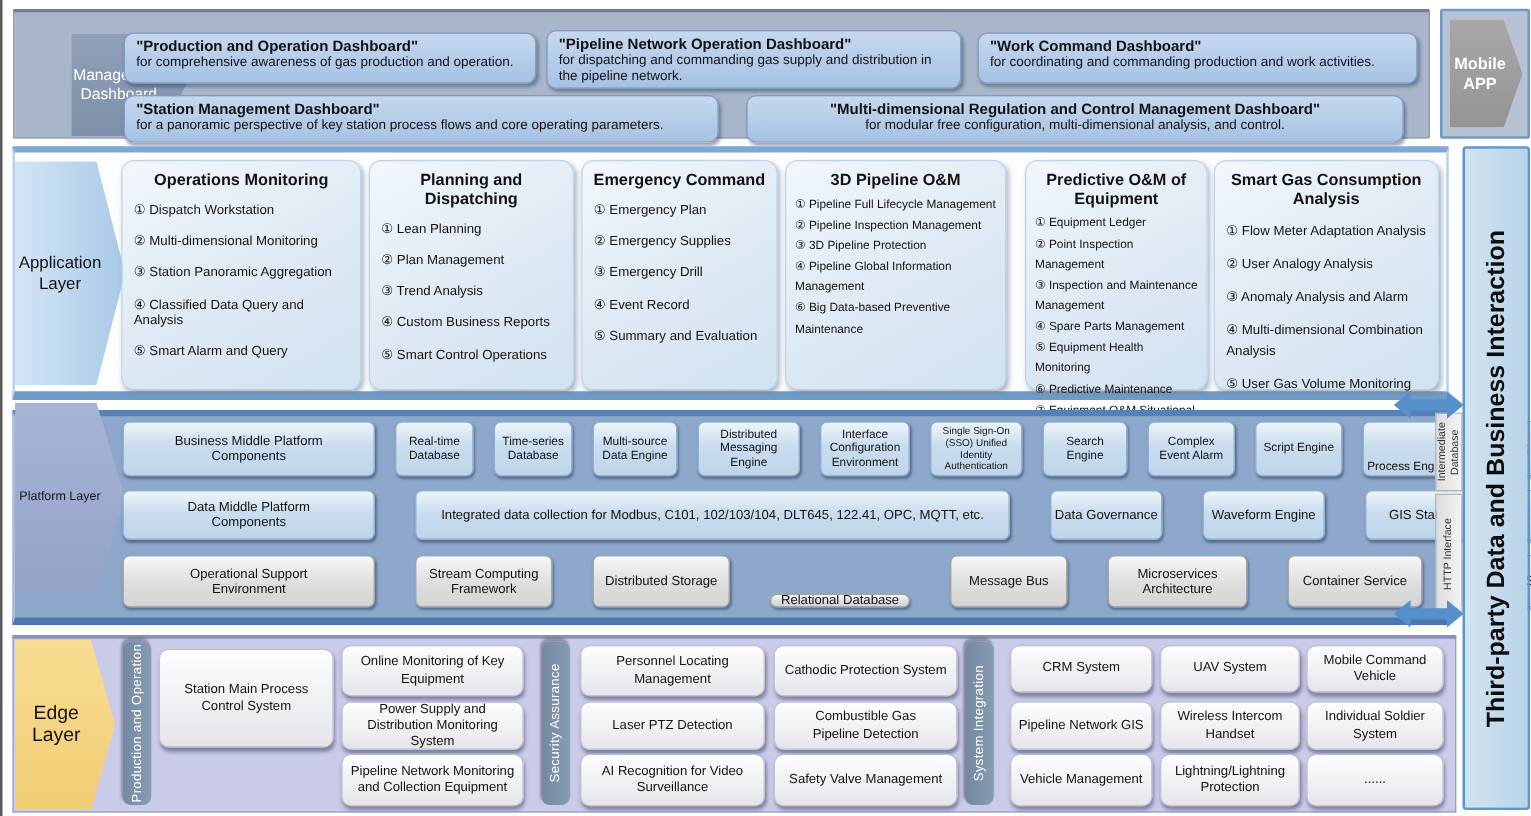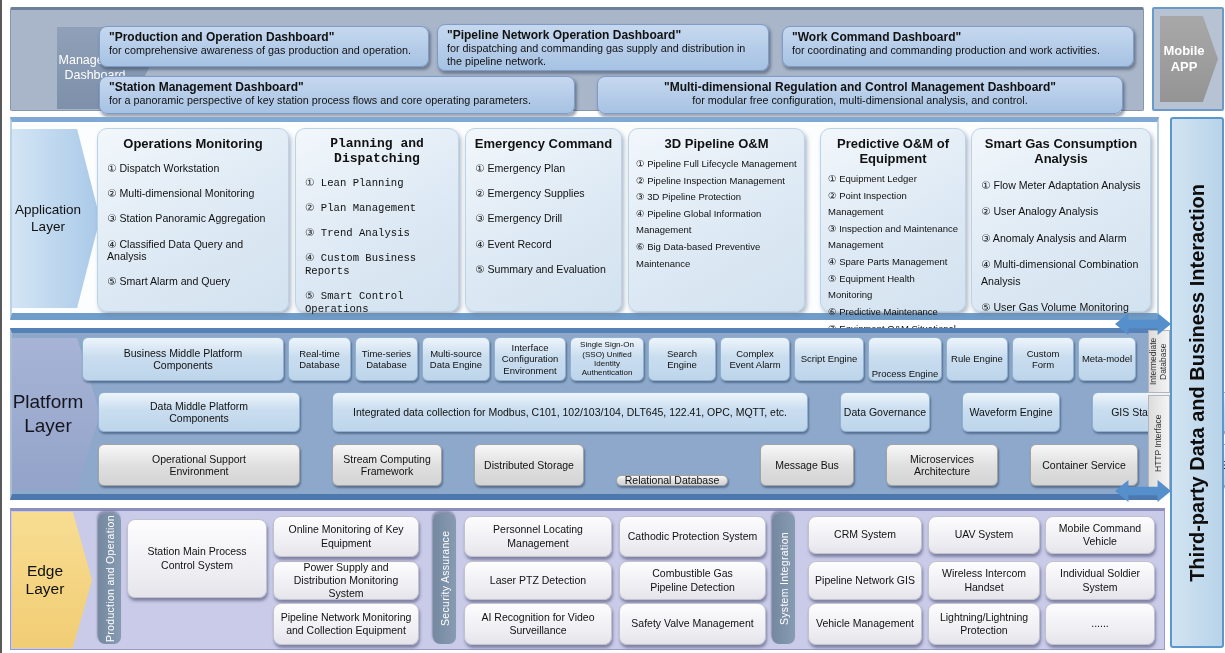--- a/index.html
+++ b/index.html
@@ -44,26 +44,26 @@
   .app-card .ct{font-weight:bold;font-size:13px;text-align:center;line-height:1.15;margin-bottom:10px;}
   .card-a .item{font-size:10.6px;margin:0 1px 12.5px 2px;line-height:1.2;}
   .card-b .ct{margin-bottom:4px;}
   .card-b .item{font-size:9.5px;line-height:1.75;margin:0;}
   .card-c .item{font-size:10.6px;margin:0 1px 10px 2px;line-height:1.55;}
 
   
   #plat-band{left:8px;top:328px;width:1149px;height:172px;background:#8da8ca;
              border-top:5px solid #5581b6;border-bottom:6px solid #4c78ad;
              border-left:2px solid #a9bcd6;border-right:2px solid #a9bcd6;}
-  #plat-label{left:10px;top:338px;width:88px;height:152px;
+  #plat-label{left:10px;top:322px;width:88px;height:152px;
               background:linear-gradient(180deg,#a7b4d6,#93a3c9);
               clip-path:polygon(0 0,74% 0,100% 50%,74% 100%,0 100%);
-              font-size:19px;line-height:1.25;padding-right:16px;color:#15151f;}
+              font-size:10px;line-height:1.25;padding-right:16px;color:#15151f;}
   .p-row{display:flex;align-items:stretch;gap:32px;}
-  #p-row1{left:80px;top:337px;width:1058px;height:44px;gap:4px;}
+  #p-row1{left:96px;top:337px;width:1058px;height:44px;gap:16px;}
   #p-row2{left:96px;top:392px;width:1058px;height:40px;justify-content:space-between;}
   #p-row3{left:96px;top:444px;width:1058px;height:42px;justify-content:space-between;}
   .p-box{background:linear-gradient(180deg,#eef5fb 0%,#c9ddef 45%,#bed5ea 100%);
          border:1px solid #8fb0d0;border-radius:6px;
          box-shadow:1px 2px 2px rgba(25,45,75,.45);
          display:flex;align-items:center;justify-content:center;text-align:center;
          font-size:9.5px;line-height:1.18;padding:1px 2px;overflow:hidden;}
   .p-gray{background:linear-gradient(180deg,#f7f7f7 0%,#dedede 55%,#d4d4d4 100%);
           border:1px solid #a3a3a3;}
   .fs10{font-size:10.5px;} .fs8{font-size:8px;}
@@ -140,21 +140,21 @@
 
   <div class="abs app-card card-a" style="left:95px;width:192px;">
     <div class="ct">Operations Monitoring</div>
     <div class="item">① Dispatch Workstation</div>
     <div class="item">② Multi-dimensional Monitoring</div>
     <div class="item">③ Station Panoramic Aggregation</div>
     <div class="item">④ Classified Data Query and Analysis</div>
     <div class="item">⑤ Smart Alarm and Query</div>
   </div>
 
-  <div class="abs app-card card-a" style="left:293px;width:164px;font-family:Liberation Mono, monospace;">
+  <div class="abs app-card card-a" style="left:293px;width:164px;">
     <div class="ct">Planning and Dispatching</div>
     <div class="item">① Lean Planning</div>
     <div class="item">② Plan Management</div>
     <div class="item">③ Trend Analysis</div>
     <div class="item">④ Custom Business Reports</div>
     <div class="item">⑤ Smart Control Operations</div>
   </div>
 
   <div class="abs app-card card-a" style="left:463px;width:157px;">
     <div class="ct">Emergency Command</div>
@@ -203,20 +203,23 @@
       </div>
     <div class="p-box" style="flex:0 0 57px;">
         <span>Real-time Database</span>
       </div>
     <div class="p-box" style="flex:0 0 57px;">
         <span>Time-series Database</span>
       </div>
     <div class="p-box" style="flex:0 0 62px;">
         <span>Multi-source Data Engine</span>
       </div>
+    <div class="p-box" style="flex:0 0 76px;">
+        <span>Distributed Messaging Engine</span>
+      </div>
     <div class="p-box" style="flex:0 0 66px;">
         <span>Interface Configuration Environment</span>
       </div>
     <div class="p-box fs8" style="flex:0 0 68px;">
         <span>Single Sign-On (SSO) Unified Identity Authentication</span>
       </div>
     <div class="p-box" style="flex:0 0 62px;">
         <span>Search Engine</span>
       </div>
     <div class="p-box" style="flex:0 0 64px;">

